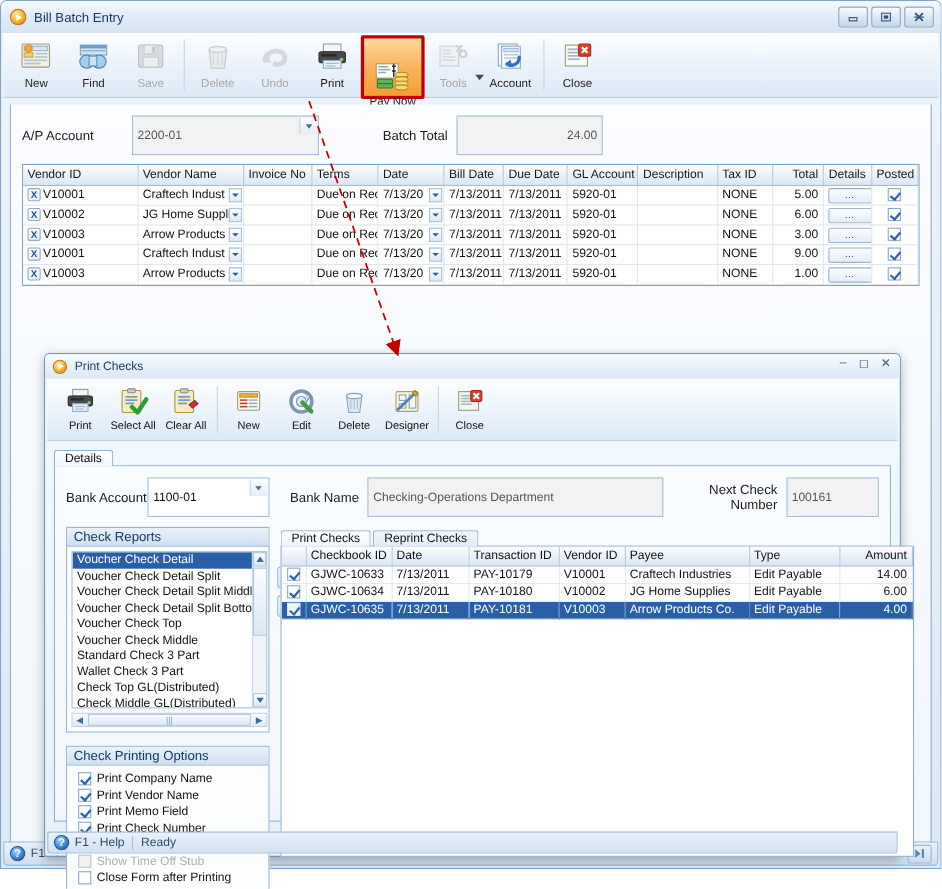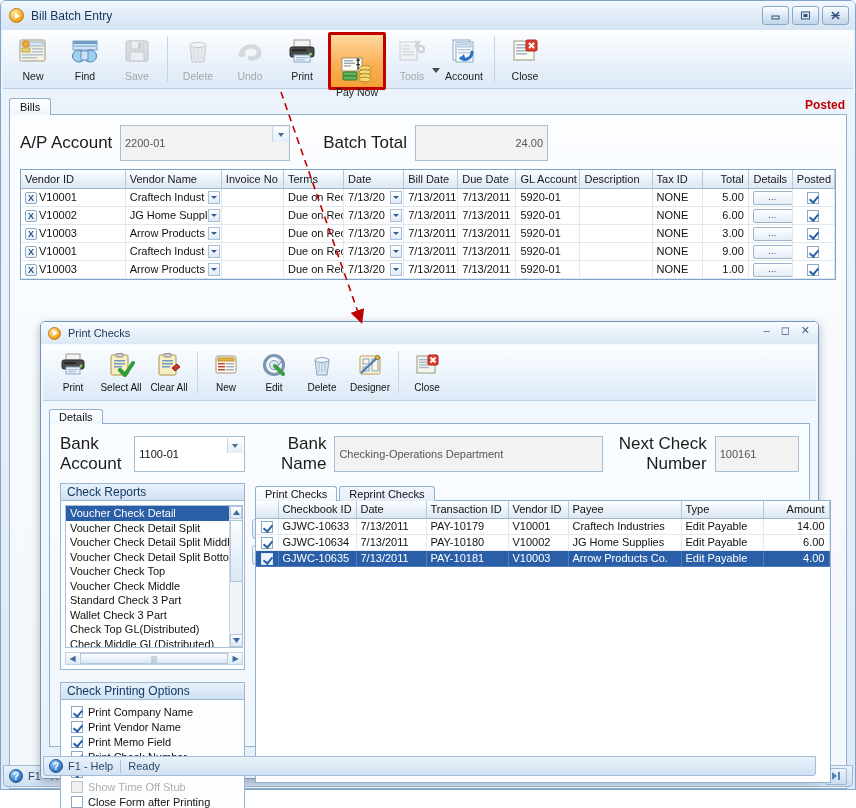--- a/index.html
+++ b/index.html
@@ -92,21 +92,21 @@
 
   .panel {
     border:1px solid #8fb0cf; border-top:none;
     background:linear-gradient(180deg,#fbfdff,#f2f7fc);
     padding:10px 10px 8px 10px;
     height:calc(100% - 20px);
     position:relative;
   }
 
   .field-row { display:flex; align-items:center; margin-bottom:8px; }
-  .fl { font-size:17px; color:#1b1b1b; }
+  .fl { font-size:12px; color:#1b1b1b; }
   .inp {
     border:1px solid #a8bed4; background:#f2f2f2; color:#555;
     height:19px; font-size:11px; padding:17px 4px; display:flex; align-items:center;
   }
   .inp.right { justify-content:flex-end; }
   .inp.white { background:#f5f5f5; }
   .combo { position:relative; }
   .combo .arrow {
     position:absolute; right:1px; top:1px; width:16px; height:15px;
     display:flex;align-items:center;justify-content:center;
@@ -439,24 +439,20 @@
             <rect x="5" y="16" width="11" height="1.6" fill="#a9b6c3"></rect>
           <rect x="15" y="3" width="11" height="11" rx="1.5" fill="#e03b2b" stroke="#a5291d"></rect>
           <path d="M18 6 L23 11 M23 6 L18 11" stroke="#fff" stroke-width="2"></path>
         </svg>
       </div>
       <div class="lbl">Close</div>
     </div>
   </div>
 
   <div class="form-body">
-    <div class="tabstrip">
-      <div class="tab">Bills</div>
-      <div class="posted-flag">Posted</div>
-    </div>
 
     <div class="panel">
       <div class="field-row">
         <div class="fl" style="width:100px">A/P Account</div>
         <div class="inp combo" style="width:170px">
           <span>2200-01</span>
           <span class="arrow"></span>
         </div>
         <div class="fl" style="width:125px; text-align:right; padding-right:8px">Batch Total</div>
         <div class="inp right" style="width:133px">

